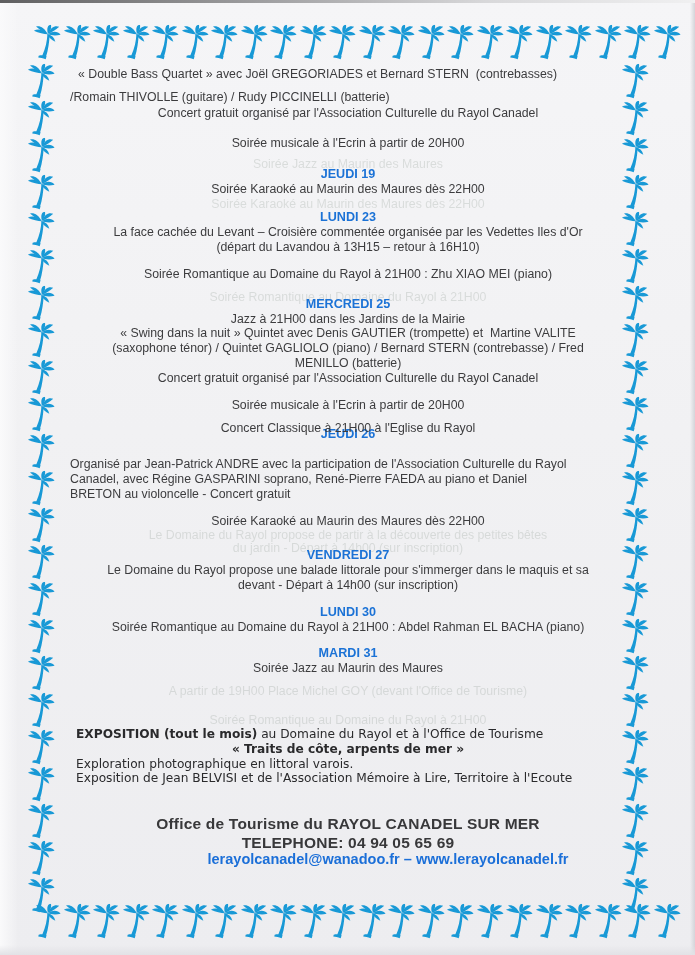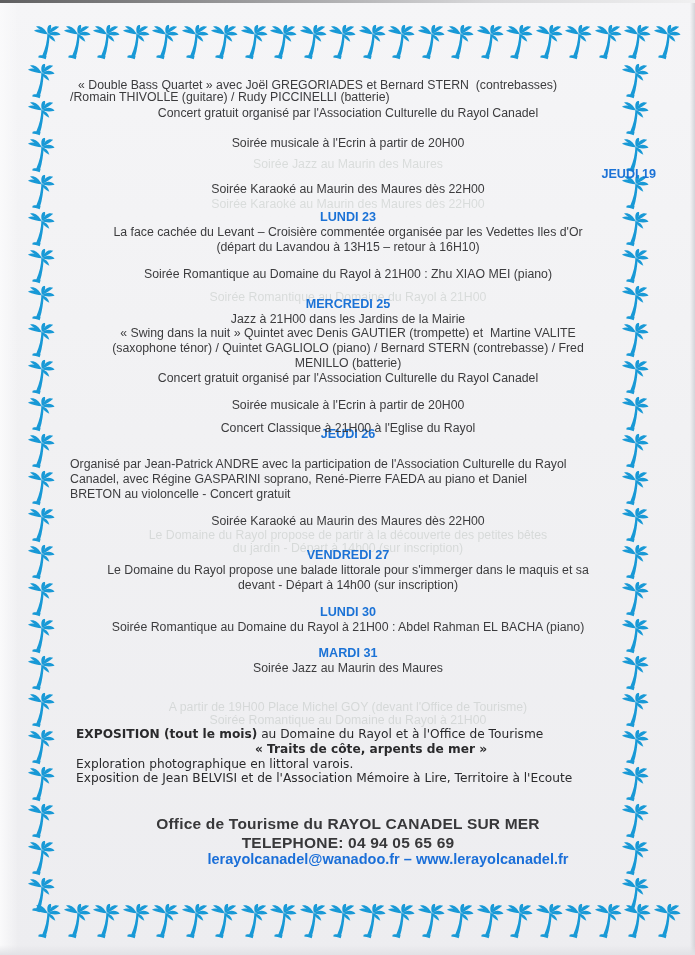--- a/index.html
+++ b/index.html
@@ -319,26 +319,26 @@
         <use href="#palm-shape"></use>
       </svg>
       <svg class="palm" width="28" height="38" viewBox="0 0 32 42" style="left: 27px; top: 877px; color: rgb(24, 153, 214);">
         <use href="#palm-shape"></use>
       </svg>
       <svg class="palm" width="28" height="38" viewBox="0 0 32 42" style="left: 621px; top: 877px; color: rgb(24, 153, 214);">
         <use href="#palm-shape"></use>
       </svg>
     </div>
   <div id="content">
-      <div class="line ln-body" style="top: 78px; left: 78px; width: 600px; text-align: left;">« Double Bass Quartet » avec Joël GREGORIADES et Bernard STERN  (contrebasses)</div>
+      <div class="line ln-body" style="top: 67px; left: 78px; width: 600px; text-align: left;">« Double Bass Quartet » avec Joël GREGORIADES et Bernard STERN  (contrebasses)</div>
       <div class="line ln-body" style="top: 90px; left: 70px; width: 600px; text-align: left;">/Romain THIVOLLE (guitare) / Rudy PICCINELLI (batterie)</div>
       <div class="line ln-body" style="top: 106px;">Concert gratuit organisé par l'Association Culturelle du Rayol Canadel</div>
       <div class="line ln-body" style="top: 136px;">Soirée musicale à l'Ecrin à partir de 20H00</div>
       <div class="line ln-ghost" style="top: 157px;">Soirée Jazz au Maurin des Maures</div>
-      <div class="line ln-day" style="top: 167px; text-align: right;">JEUDI 19</div>
+      <div class="line ln-day" style="top: 167px;">JEUDI 19</div>
       <div class="line ln-body" style="top: 182px;">Soirée Karaoké au Maurin des Maures dès 22H00</div>
       <div class="line ln-ghost" style="top: 197px;">Soirée Karaoké au Maurin des Maures dès 22H00</div>
       <div class="line ln-day" style="top: 210px;">LUNDI 23</div>
       <div class="line ln-body" style="top: 225px;">La face cachée du Levant – Croisière commentée organisée par les Vedettes Iles d'Or</div>
       <div class="line ln-body" style="top: 240px;">(départ du Lavandou à 13H15 – retour à 16H10)</div>
       <div class="line ln-body" style="top: 267px;">Soirée Romantique au Domaine du Rayol à 21H00 : Zhu XIAO MEI (piano)</div>
       <div class="line ln-ghost" style="top: 290px;">Soirée Romantique au Domaine du Rayol à 21H00</div>
       <div class="line ln-day" style="top: 297px;">MERCREDI 25</div>
       <div class="line ln-body" style="top: 312px;">Jazz à 21H00 dans les Jardins de la Mairie</div>
       <div class="line ln-body" style="top: 326px;">« Swing dans la nuit » Quintet avec Denis GAUTIER (trompette) et  Martine VALITE</div>
@@ -354,23 +354,23 @@
       <div class="line ln-body" style="top: 514px;">Soirée Karaoké au Maurin des Maures dès 22H00</div>
       <div class="line ln-ghost" style="top: 528px;">Le Domaine du Rayol propose de partir à la découverte des petites bêtes</div>
       <div class="line ln-ghost" style="top: 541px;">du jardin - Départ à 14h00 (sur inscription)</div>
       <div class="line ln-day" style="top: 548px;">VENDREDI 27</div>
       <div class="line ln-body" style="top: 563px;">Le Domaine du Rayol propose une balade littorale pour s'immerger dans le maquis et sa</div>
       <div class="line ln-body" style="top: 578px;">devant - Départ à 14h00 (sur inscription)</div>
       <div class="line ln-day" style="top: 605px;">LUNDI 30</div>
       <div class="line ln-body" style="top: 620px;">Soirée Romantique au Domaine du Rayol à 21H00 : Abdel Rahman EL BACHA (piano)</div>
       <div class="line ln-day" style="top: 646px;">MARDI 31</div>
       <div class="line ln-body" style="top: 661px;">Soirée Jazz au Maurin des Maures</div>
-      <div class="line ln-ghost" style="top: 700px;">A partir de 19H00 Place Michel GOY (devant l'Office de Tourisme)</div>
+      <div class="line ln-ghost" style="top: 684px;">A partir de 19H00 Place Michel GOY (devant l'Office de Tourisme)</div>
       <div class="line ln-ghost" style="top: 713px;">Soirée Romantique au Domaine du Rayol à 21H00</div>
       <div class="line ln-expo ln-expo-lead" style="top: 727px; left: 76px; width: 600px; text-align: left;"><b>EXPOSITION (tout le mois)</b><span> au Domaine du Rayol et à l'Office de Tourisme</span></div>
-      <div class="line ln-expo ln-expo-title" style="top: 742px; padding-left: 23px;">« Traits de côte, arpents de mer »</div>
+      <div class="line ln-expo ln-expo-title" style="top: 742px;">« Traits de côte, arpents de mer »</div>
       <div class="line ln-expo" style="top: 757px; left: 76px; width: 600px; text-align: left;">Exploration photographique en littoral varois.</div>
       <div class="line ln-expo" style="top: 771px; left: 76px; width: 600px; text-align: left;">Exposition de Jean BELVISI et de l'Association Mémoire à Lire, Territoire à l'Ecoute</div>
       <div class="line ln-ft1" style="top: 815px;">Office de Tourisme du RAYOL CANADEL SUR MER</div>
       <div class="line ln-ft1" style="top: 834px;">TELEPHONE: 04 94 05 65 69</div>
       <div class="line ln-link" style="top: 852px; padding-left: 40px;">lerayolcanadel@wanadoo.fr – www.lerayolcanadel.fr</div>
     </div>
 </div>
 
 </body></html>

